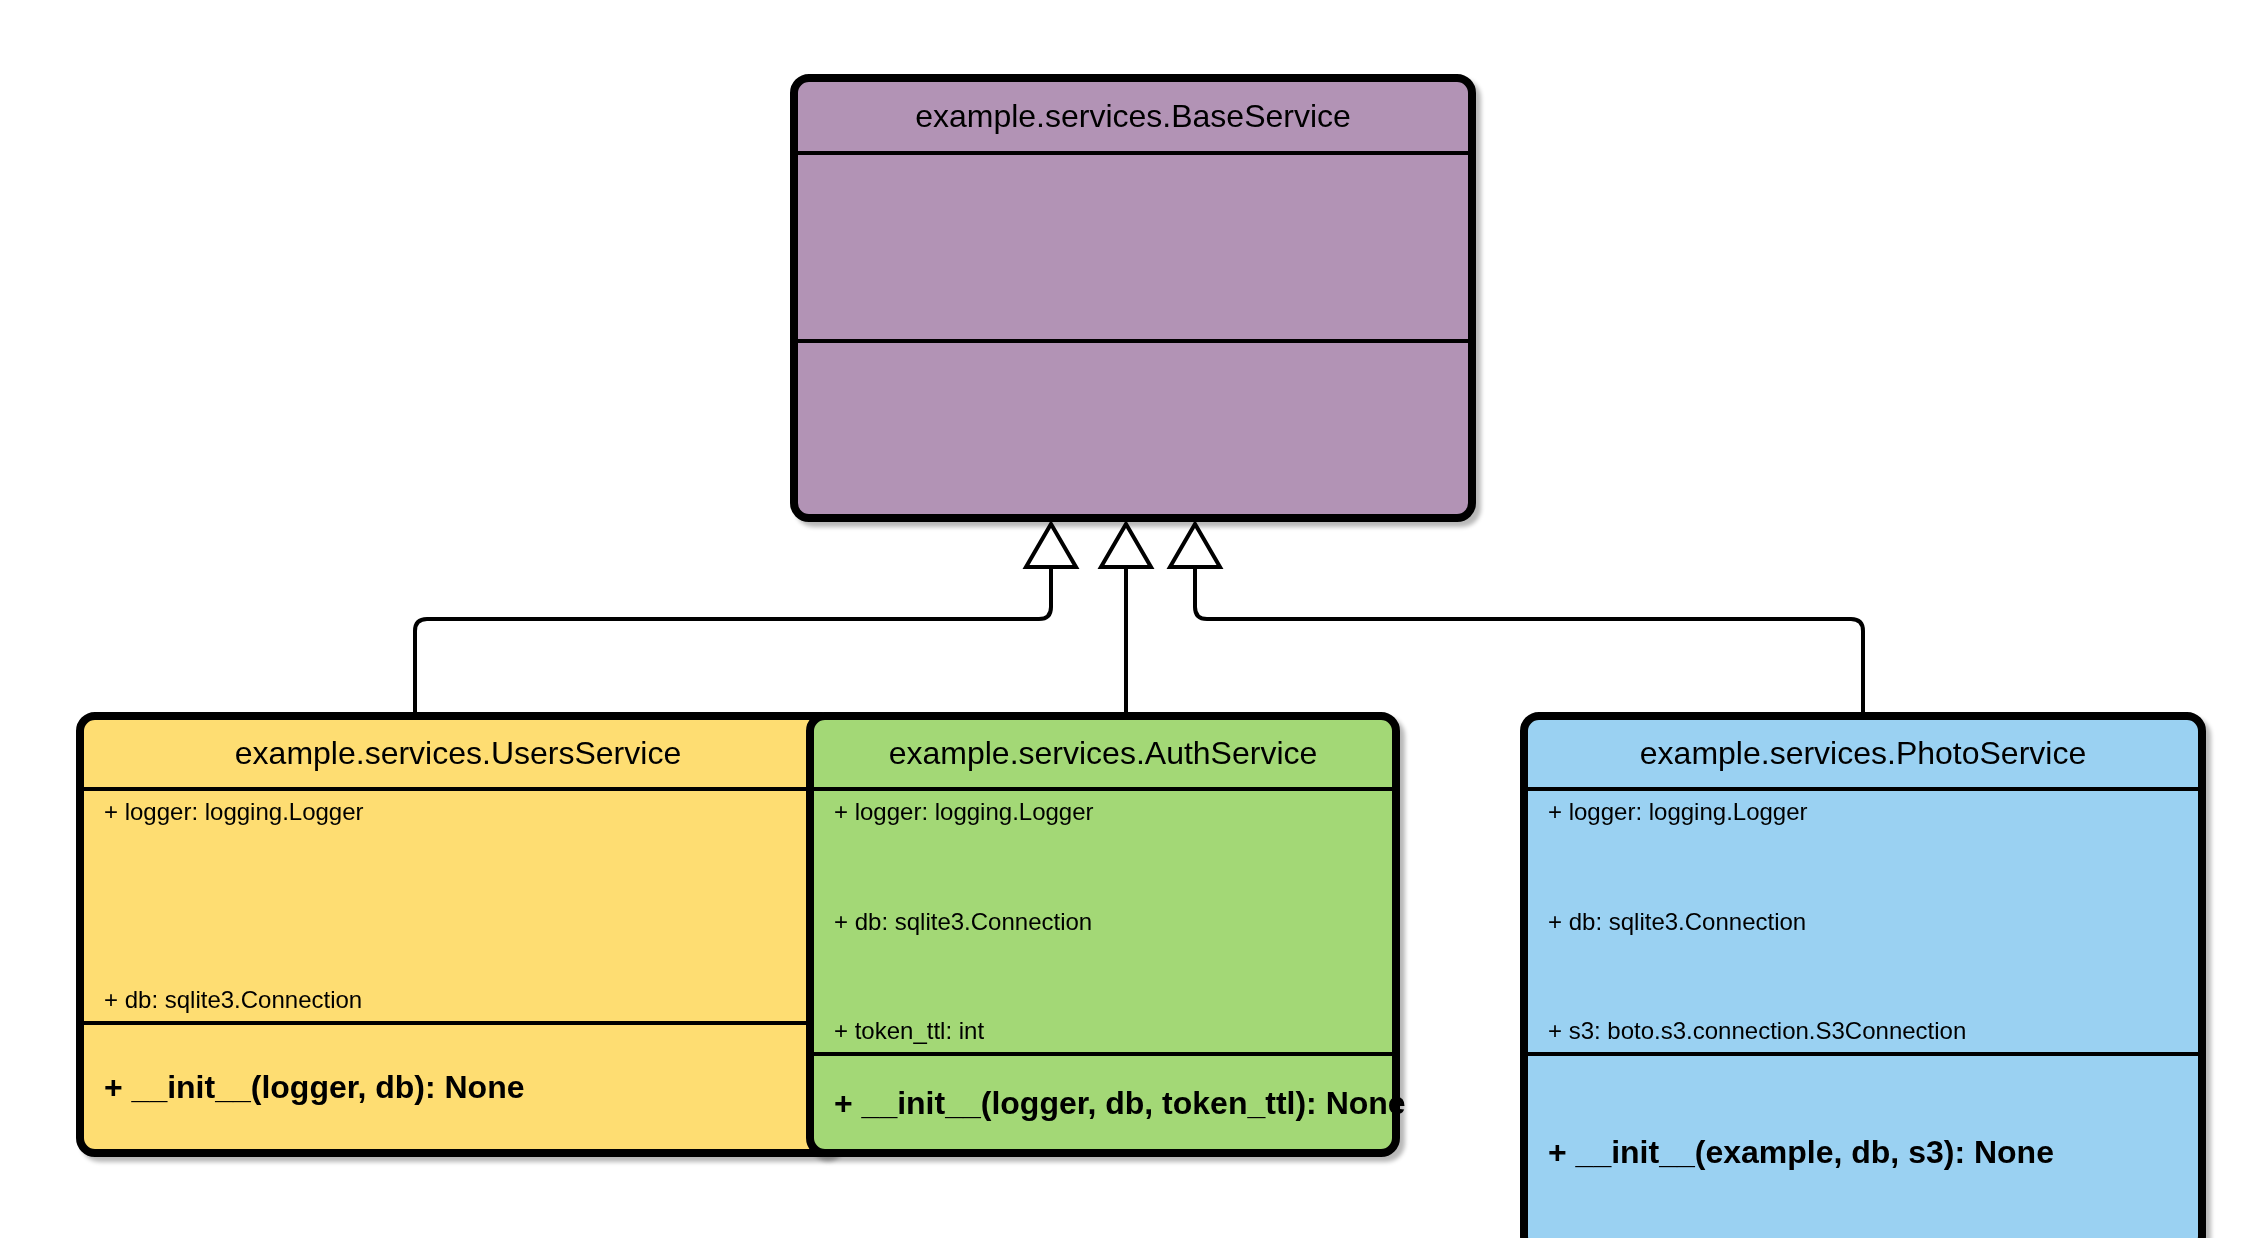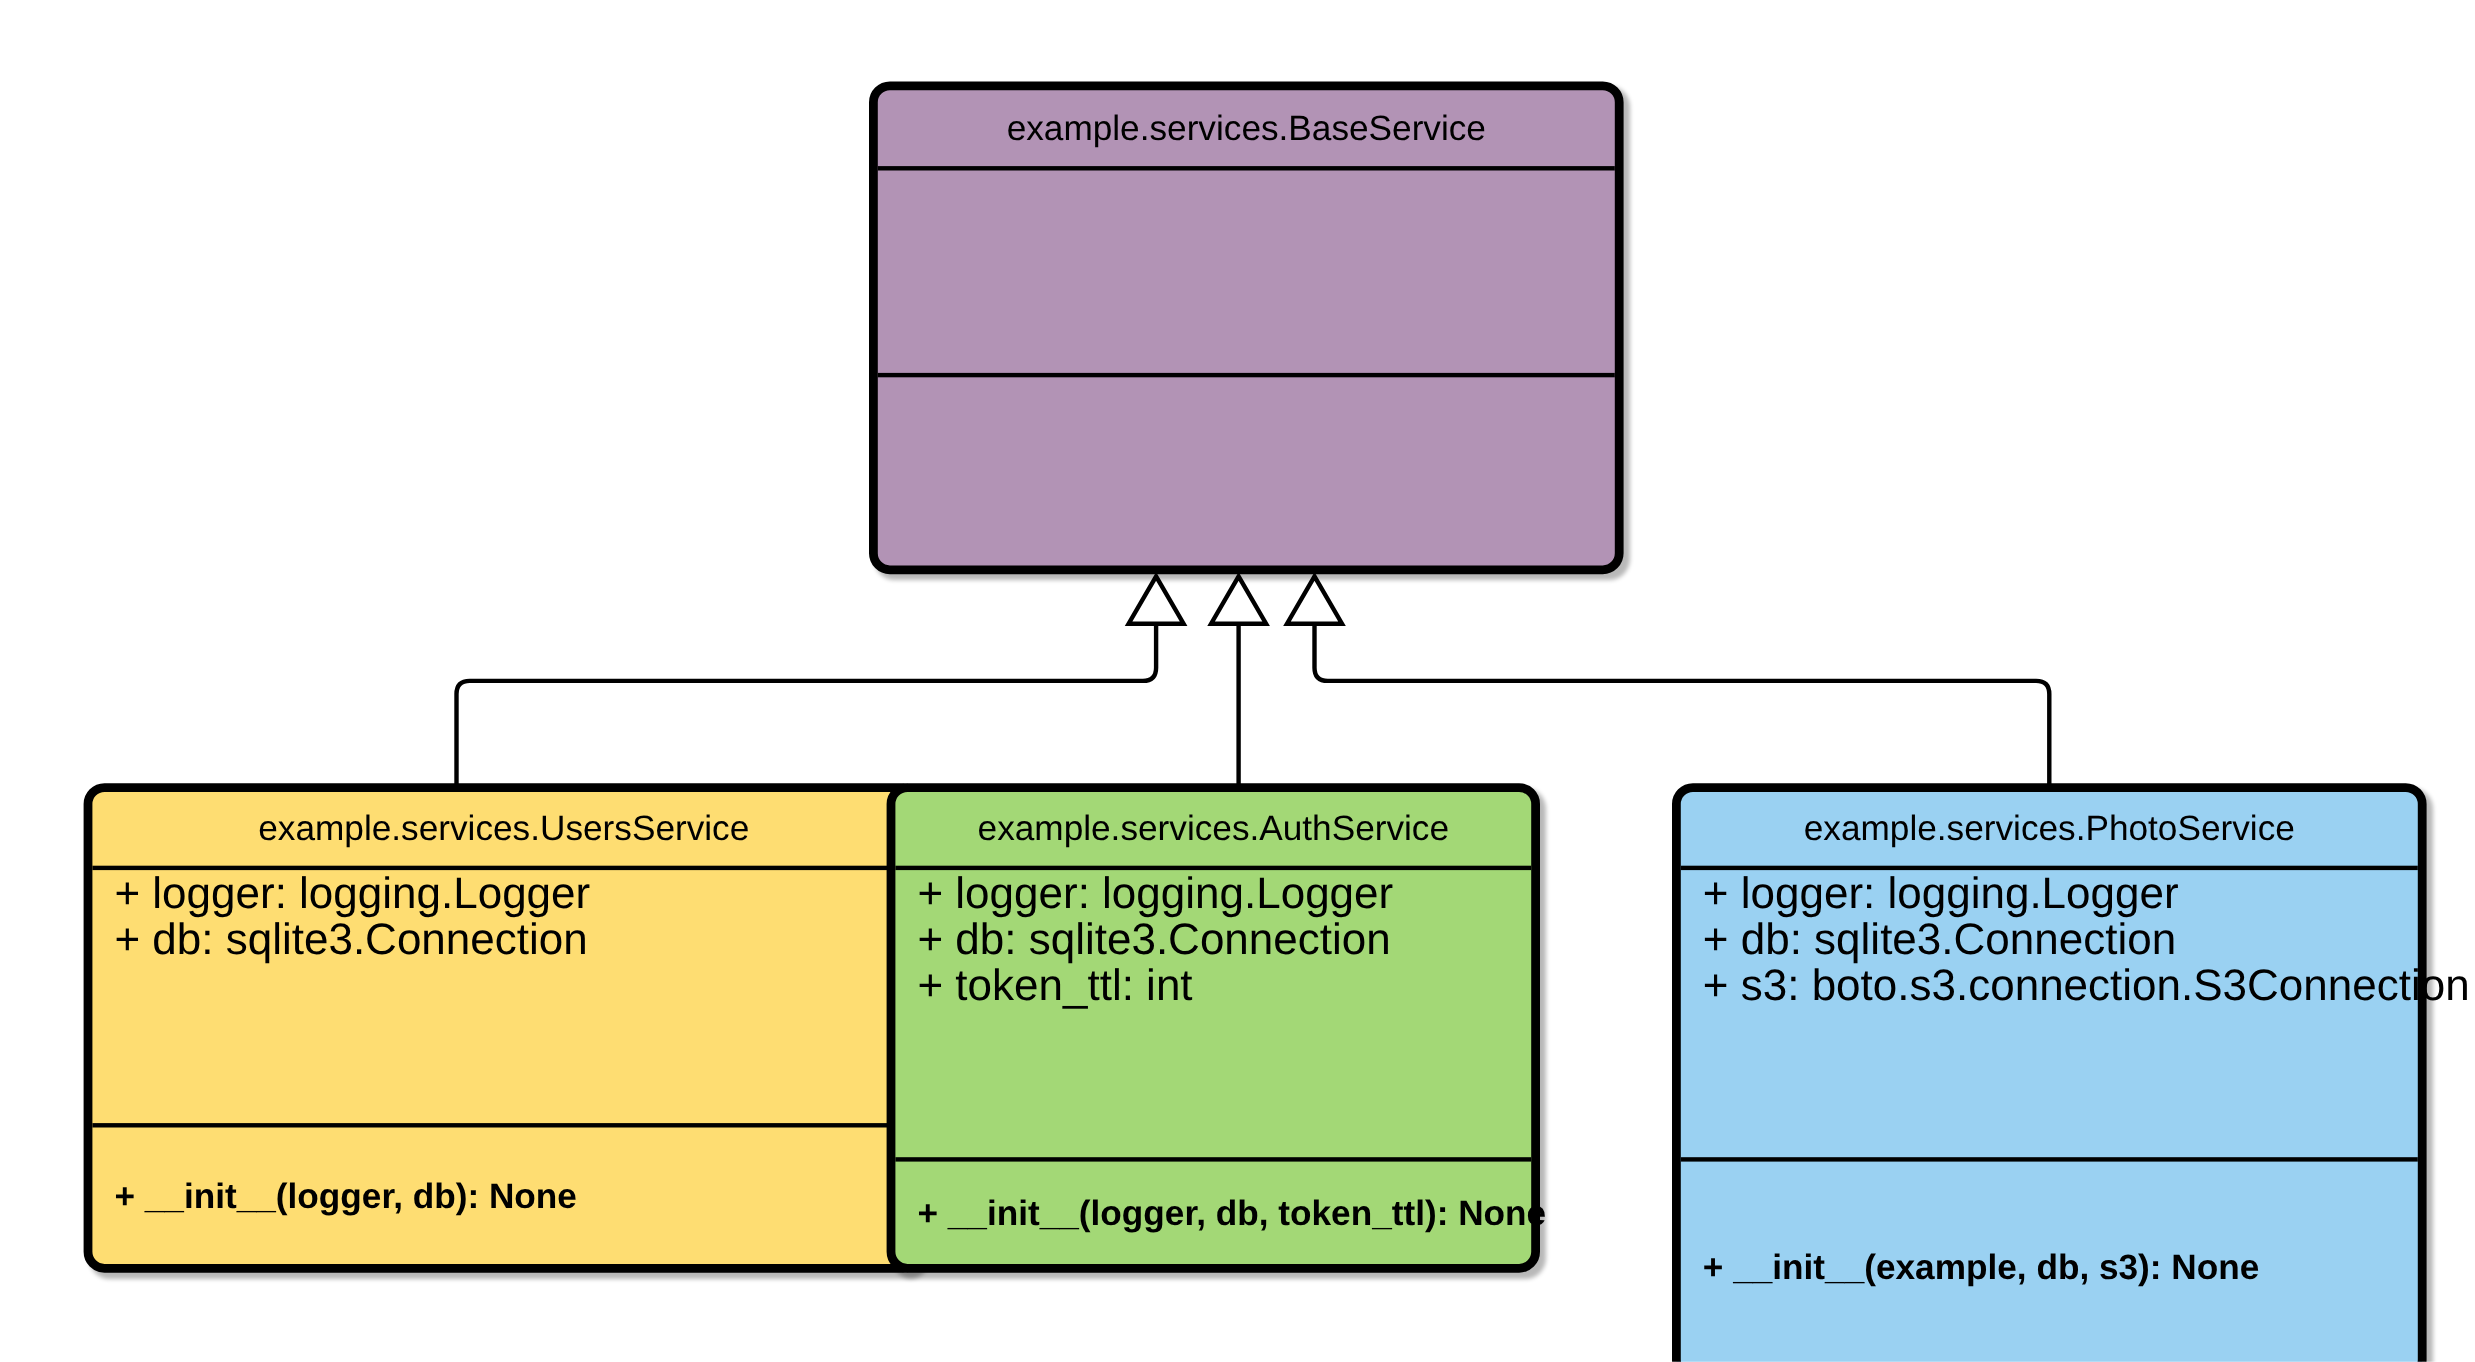--- a/index.html
+++ b/index.html
@@ -17,22 +17,22 @@
     display:flex;flex-direction:column;
   }
   .compartment{box-sizing:border-box;flex:0 0 auto}
   .c-title{
     display:flex;align-items:center;justify-content:center;
     border-bottom:4px solid #000;
     font-size:32px;white-space:nowrap;
   }
   .c-attrs{
     border-bottom:4px solid #000;
-    display:flex;flex-direction:column;justify-content:flex-start;
-    padding:0 8px 0 20px;font-size:40px;line-height:42px;white-space:nowrap;
+    display:flex;flex-direction:column;justify-content:space-between;
+    padding:0 8px 0 20px;font-size:24px;line-height:42px;white-space:nowrap;
   }
   .c-methods{
     flex:1 1 auto;
     display:flex;flex-direction:column;justify-content:center;
     padding:0 8px 0 20px;font-size:32px;line-height:42px;white-space:nowrap;font-weight:bold;
   }
   
   #box-base{left:790px;top:74px;width:686px;height:448px}
   #box-base .c-title{height:73px}
   #box-base .c-attrs{height:188px}

